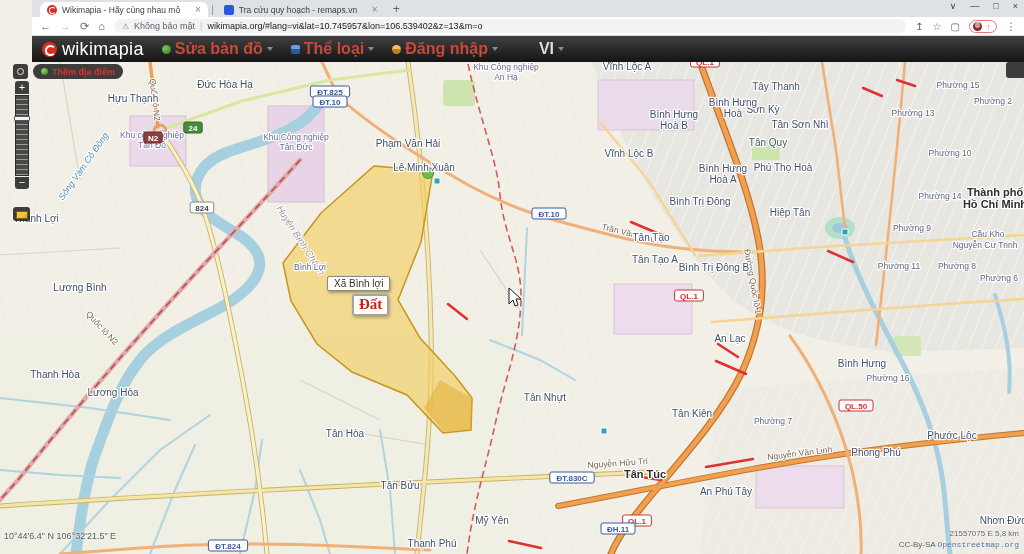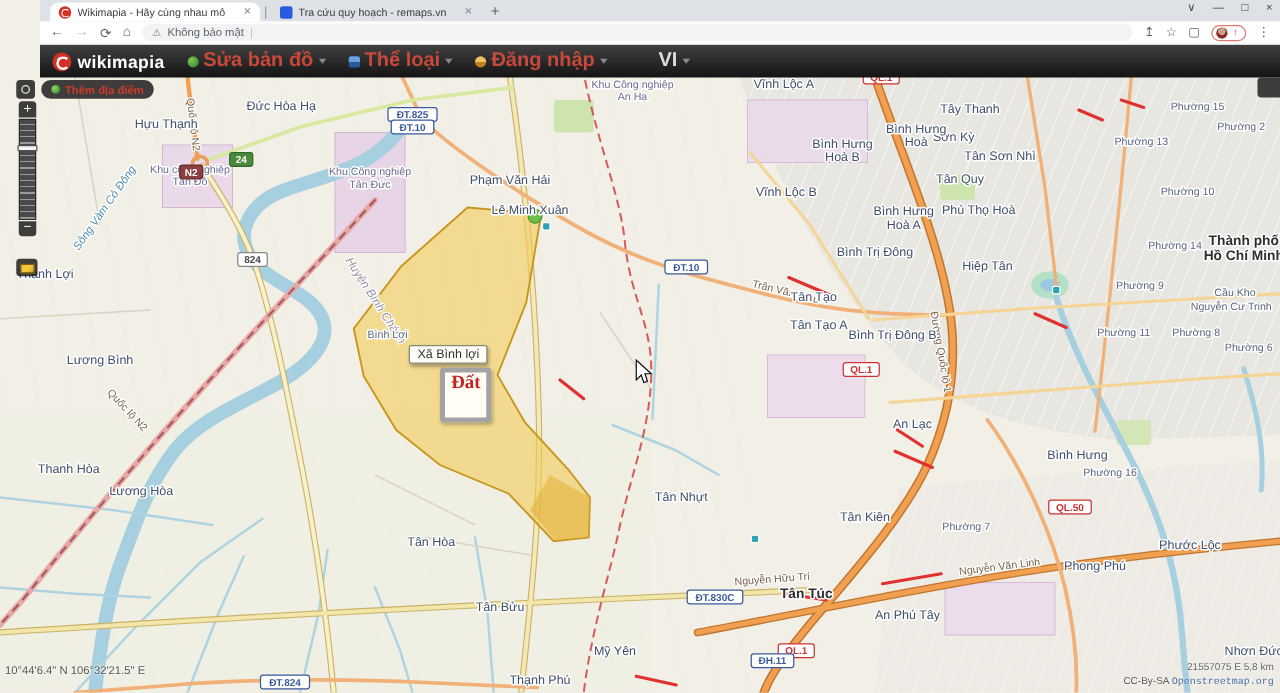--- a/index.html
+++ b/index.html
@@ -47,21 +47,21 @@
   .act { color:#5f6368; font-size:10px; }
   #profile-pill { display:flex; align-items:center; gap:2px; border:1.5px solid #e07a74; border-radius:9px; padding:1px 3px; }
   #avatar { width:9px; height:9px; border-radius:50%; background:radial-gradient(circle at 50% 35%, #caa08a 40%, #8b2a2a 41%); }
   #update-ic { width:9px; height:9px; border-radius:50%; color:#d33; font-size:7px; line-height:9px; text-align:center; font-weight:bold; }
 
   
   #wm-header { height:26px; background:linear-gradient(#404040,#141414); display:flex; align-items:center; padding:0 10px; gap:18px; }
   #wm-logo { display:flex; align-items:center; gap:5px; }
   #wm-logo .mark { width:15px; height:15px; border-radius:50%; background:#d42f23; position:relative; }
   #wm-logo .mark:after { content:""; position:absolute; left:3px; top:3px; width:7px; height:7px; border-radius:50%; border:2px solid #fff; border-right-color:transparent; }
-  #wm-logo .word { color:#fff; font-weight:bold; font-size:14px; letter-spacing:.3px; }
+  #wm-logo .word { color:#fff; font-weight:normal; font-size:18px; letter-spacing:.3px; }
   .wm-menu { display:flex; align-items:center; gap:4px; font-size:16px; color:#c8493a; font-weight:bold; }
   .wm-menu .caret { width:0; height:0; border-left:3.5px solid transparent; border-right:3.5px solid transparent; border-top:4px solid #8a8a8a; }
   .mi { width:9px; height:9px; border-radius:2px; }
   .mi-globe { border-radius:50%; background:radial-gradient(circle at 35% 35%, #7ec850, #2c7a2c); }
   .mi-layers { background:linear-gradient(#6aa0e0 50%, #2a5a9a 50%); }
   .mi-login { background:linear-gradient(#f0c060 50%, #c08020 50%); border-radius:50%; }
   .wm-lang { color:#ddd;margin-left:23px; }
   #wm-right { margin-left:auto; display:flex; align-items:center; gap:8px; }
   #fb-btn { background:#4b69a8; color:#fff; font-size:8.5px; font-weight:bold; border-radius:2px; height:13px; display:flex; align-items:center; gap:3px; padding:0 5px; }
   #fb-btn .f { background:#fff; color:#4b69a8; width:8px; height:8px; border-radius:1px; font-size:7px; line-height:8px; text-align:center; }
@@ -82,21 +82,21 @@
   #zoom-track { left:15px; top:95px; width:14px; height:81px; background:repeating-linear-gradient(#4a4a4a 0 3px, #9a9a9a 3px 4px, #4a4a4a 4px 5px); border:1px solid #2a2a2a; }
   #zoom-handle { left:14px; top:116px; width:16px; height:5px; background:#f4f4f4; border:1px solid #555; border-radius:1px; }
   #zoom-out { left:15px; top:177px; width:14px; height:12px; border-radius:0 0 3px 3px; font-size:11px; line-height:10px; text-align:center; }
   #measure-btn { left:13px; top:192px; width:17px; height:14px; position:relative; }
   #measure-btn:after { content:""; position:absolute; left:3px; top:4px; width:10px; height:6px; background:linear-gradient(135deg,#f5c33c 60%,#caa22a); border:1px solid #7a6010; }
   #osm-btn { left:1006px; top:62px; height:16px; display:flex; align-items:center; gap:4px; padding:0 20px; font-size:9px; font-weight:bold; }
   #osm-btn .thumb { width:9px; height:9px; border-radius:1px; background:linear-gradient(135deg,#bfe39a 30%,#f3f0e8 30% 55%,#e8a050 55% 70%,#aad3df 70%); }
 
   
   #place-tooltip { left:327px; top:276px; background:#fffef8; border:1px solid #8a8a7a; border-radius:2px; box-shadow:1px 2px 3px rgba(0,0,0,.3); font-size:10px; color:#333; padding:1px 6px; z-index:4; }
-  #dat-label { left:352px; top:294px; background:rgba(255,255,250,.95); border:4px solid #a3a3a3; border-radius:3px; color:#c42222; font-family:"Liberation Serif",serif; font-weight:bold; font-size:15px; padding:0 5px 19px 5px; box-shadow:1px 2px 3px rgba(0,0,0,.25); z-index:4; }
+  #dat-label { left:352px; top:294px; background:rgba(255,255,250,.95); border:2px solid #a3a3a3; border-radius:3px; color:#c42222; font-family:"Liberation Serif",serif; font-weight:bold; font-size:15px; padding:0 5px 1px 5px; box-shadow:1px 2px 3px rgba(0,0,0,.25); z-index:4; }
   #coords { left:4px; top:531px; font-size:9px; color:#555; text-shadow:0 0 2px #fff,0 0 2px #fff; z-index:4; }
   #meta-line { right:5px; top:529px; font-size:8px; color:#666; text-shadow:0 0 2px #fff; z-index:4; text-align:right; }
   #attrib { right:5px; top:540px; font-size:8px; color:#555; text-shadow:0 0 2px #fff; z-index:4; }
   #attrib a { color:#4a6fa5; text-decoration:none;font-family:Liberation Mono, monospace; }
 </style>
 </head>
 <body>
 
 <div id="map-wrap">
 <svg id="map-svg" width="1024" height="554">
@@ -407,20 +407,21 @@
 
   <div id="addressbar">
     <span class="navic">←</span>
     <span class="navic dis">→</span>
     <span class="navic">⟳</span>
     <span class="navic">⌂</span>
     <div id="omnibox">
       <span class="warn">⚠</span>
       <span class="sec">Không bảo mật</span>
       <span class="sep">|</span>
+      <span class="url">wikimapia.org/#lang=vi&amp;lat=10.745957&amp;lon=106.539402&amp;z=13&amp;m=o</span>
     </div>
     <span class="act">↥</span>
     <span class="act">☆</span>
     <span class="act">▢</span>
     <div id="profile-pill">
       <span id="avatar"></span>
       <span id="update-ic">↑</span>
     </div>
     <span class="act">⋮</span>
   </div>

